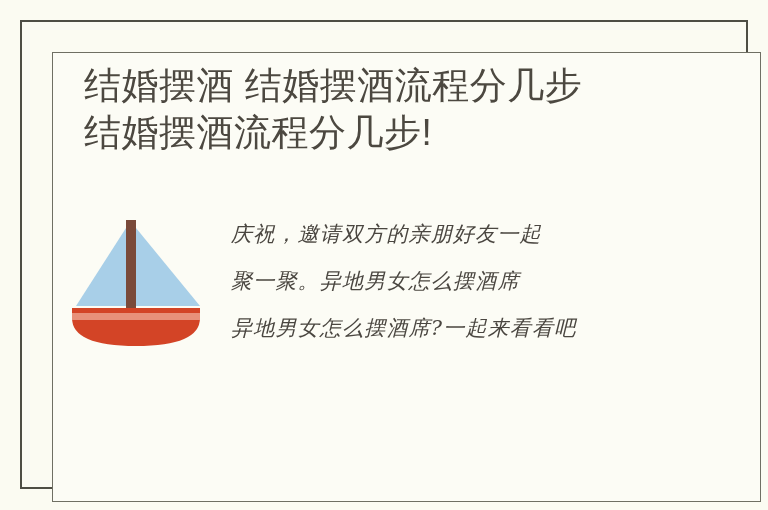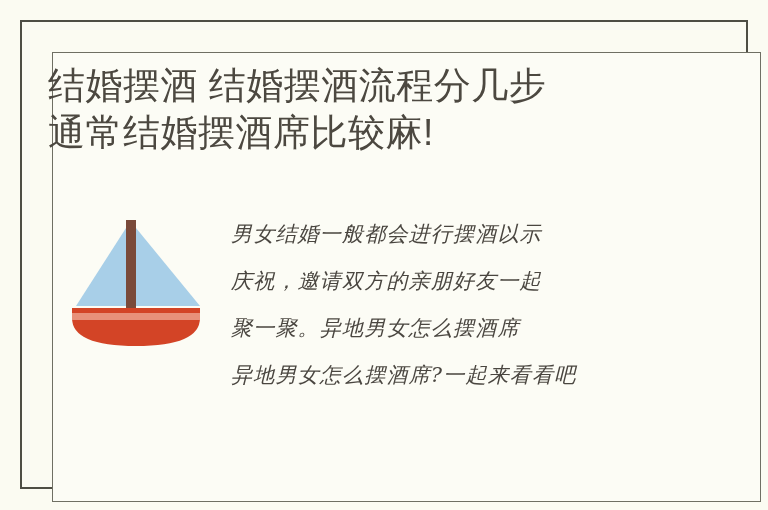--- a/index.html
+++ b/index.html
@@ -47,20 +47,21 @@
     top: 62px;
     width: 640px;
   }
   .title-line {
     color: #4c4840;
     font-size: 37px;
     line-height: 47px;
     font-weight: 400;
     letter-spacing: 0.5px;
     white-space: nowrap;
+    margin-left: 36px;
   }
   
   #article-body {
     position: absolute;
     left: 231px;
     top: 211px;
     width: 432px;
   }
   .body-line {
     color: #4a4640;
@@ -84,38 +85,37 @@
 <body>
 
 <div id="page">
 
   <div id="frame-outer">
     <div id="frame-inner"></div>
   </div>
 
   <div id="title-block">
     <div class="title-line">结婚摆酒 结婚摆酒流程分几步</div>
-    <div class="title-line">通常结婚摆酒席比较麻!</div>
+    <div class="title-line">结婚摆酒流程分几步!</div>
   </div>
 
   <div id="sailboat">
     <svg width="148" height="145" viewBox="0 0 148 145" xmlns="http://www.w3.org/2000/svg">
 
       <polygon points="64,22 64,100 14,100" fill="#a8cfe8"></polygon>
 
       <polygon points="74,22 138,100 74,100" fill="#a8cfe8"></polygon>
 
       <rect x="64" y="14" width="10" height="92" fill="#7a4a3a"></rect>
 
       <path d="M10,102 L138,102 L138,112 Q138,140 74,140 Q10,140 10,112 Z" fill="#d34426"></path>
 
       <rect x="10" y="107" width="128" height="7" fill="#e8917a"></rect>
     </svg>
   </div>
 
   <div id="article-body">
-    <div class="body-line">男女结婚一般都会进行摆酒以示</div>
     <div class="body-line">庆祝，邀请双方的亲朋好友一起</div>
     <div class="body-line">聚一聚。异地男女怎么摆酒席</div>
     <div class="body-line">异地男女怎么摆酒席?一起来看看吧</div>
   </div>
 
 </div>
 
 </body></html>

